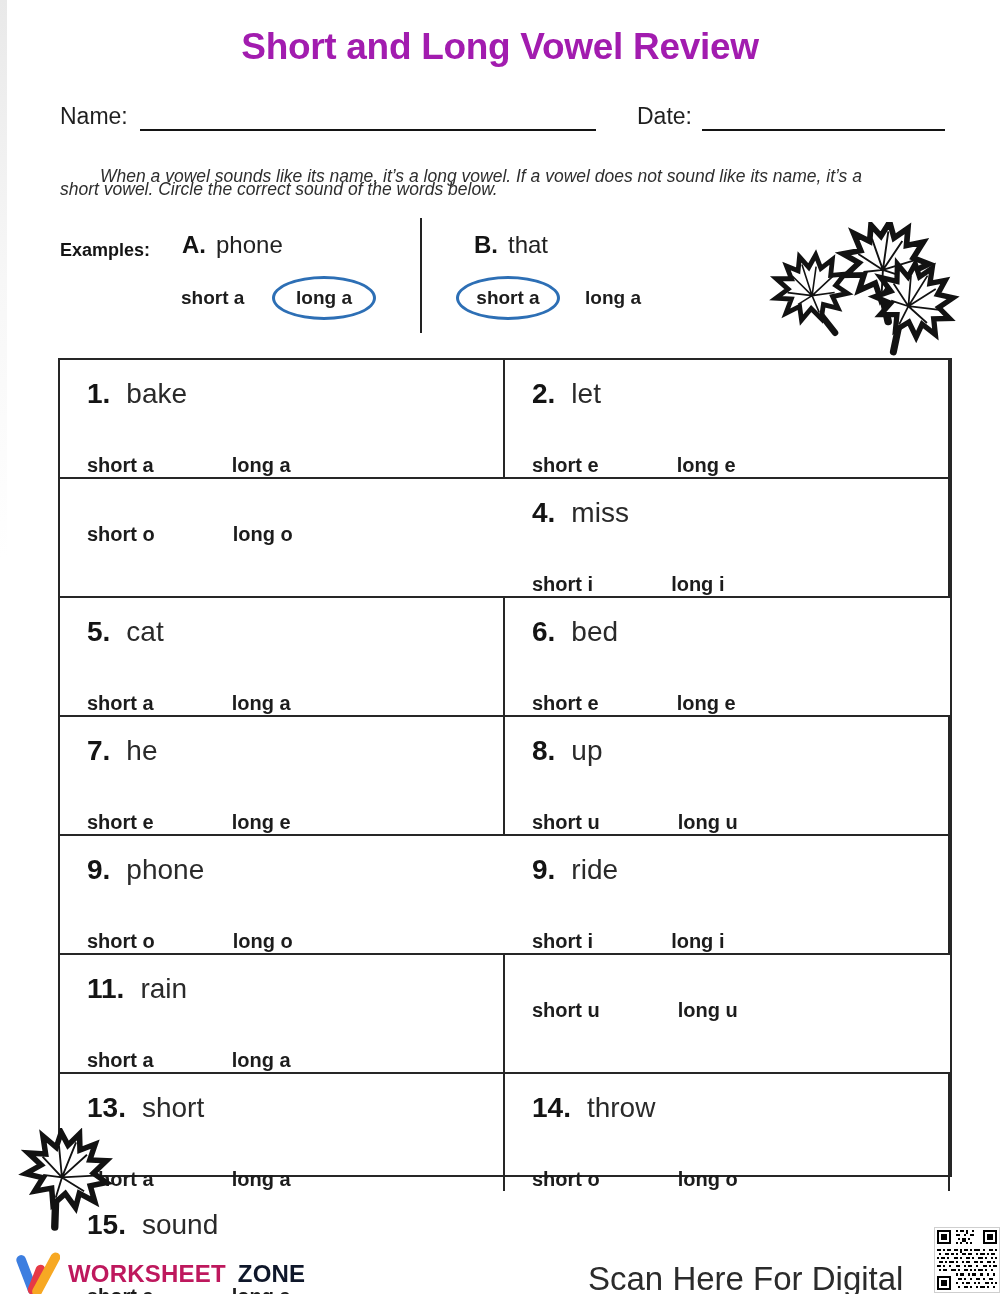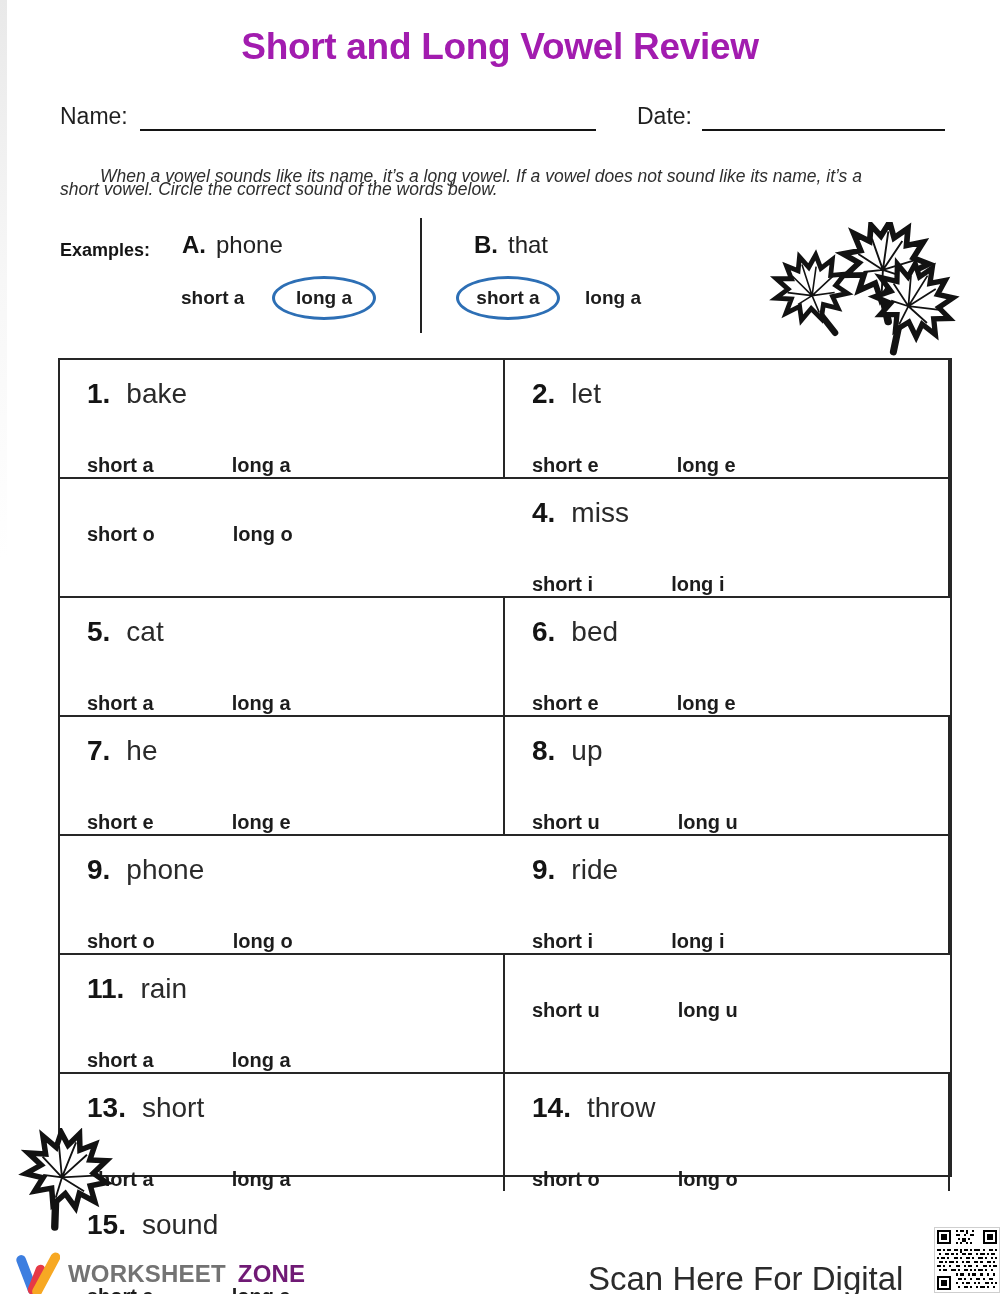--- a/index.html
+++ b/index.html
@@ -255,22 +255,22 @@
         <use href="#leafShape"></use>
       </g>
   </svg>
 
   <div id="footer-logo" class="abs">
     <svg width="46" height="44" viewBox="0 0 52 50">
       <path d="M8,9 L21,43" stroke="#3d7ee0" stroke-width="11" stroke-linecap="round" fill="none"></path>
       <path d="M21,43 L30,20" stroke="#e63946" stroke-width="11" stroke-linecap="round" fill="none"></path>
       <path d="M26,45 L47,6" stroke="#f7a823" stroke-width="11" stroke-linecap="round" fill="none"></path>
     </svg>
-    <span class="brand" id="brand-worksheet" style="color: #737373;">WORKSHEET</span>
-      <span class="brand" id="brand-zone" style="color: #701a75;">ZONE</span>
+    <span class="brand" id="brand-worksheet" style="color: #be185d;">WORKSHEET</span>
+      <span class="brand" id="brand-zone" style="color: #0f172a;">ZONE</span>
   </div>
 
   <span id="scan-label" class="abs">Scan Here For Digital Version</span>
 
   <svg id="qr" class="abs" viewBox="0 0 29 29" shape-rendering="crispEdges">
     <rect x="0" y="0" width="29" height="29" fill="#ffffff"></rect>
 
     <path fill-rule="evenodd" fill="#000" d="M0,0h7v7h-7z M1,1v5h5v-5z"></path>
       <rect x="2" y="2" width="3" height="3" fill="#000"></rect>
     <path fill-rule="evenodd" fill="#000" d="M22,0h7v7h-7z M23,1v5h5v-5z"></path>

